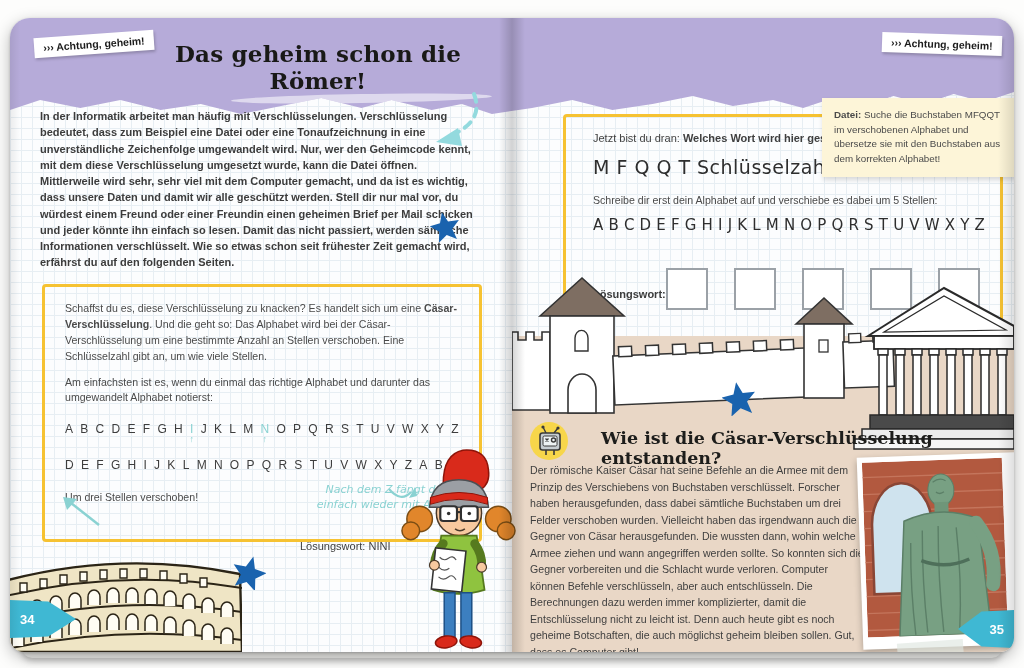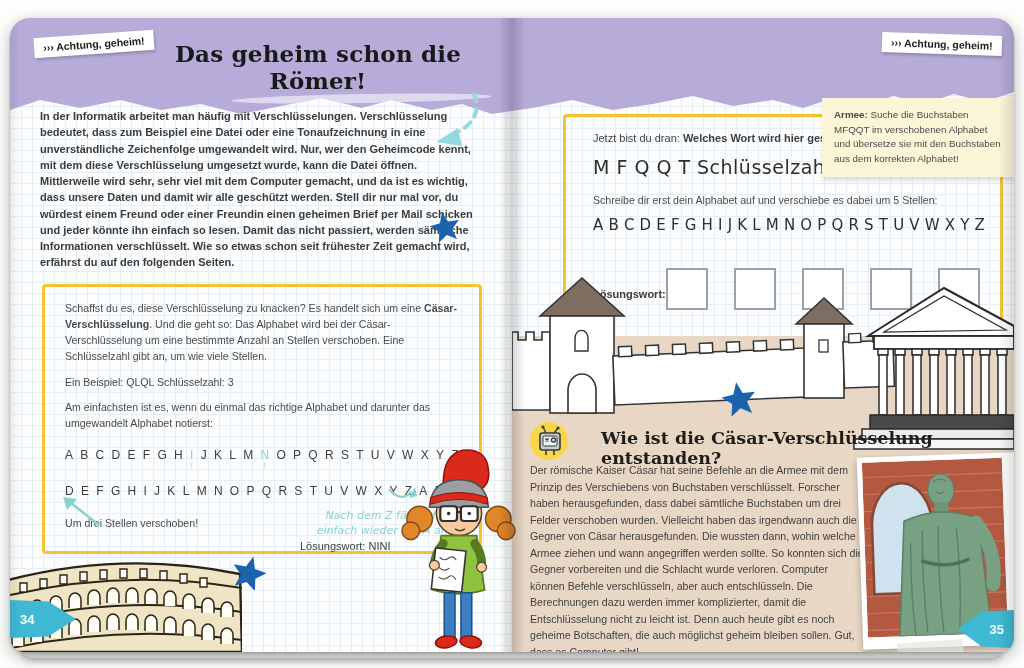--- a/index.html
+++ b/index.html
@@ -17,21 +17,21 @@
     border-radius:50%;transform:rotate(-1deg);}
   .badge{position:absolute;background:#fff;color:#1c1c1c;font-weight:bold;font-size:10.5px;
     padding:4px 9px;box-shadow:1px 2px 3px rgba(0,0,0,.22);z-index:3;white-space:nowrap;}
   .badge-left{left:24px;top:16px;transform:rotate(-4deg);}
   .badge-right{left:872px;top:16px;transform:rotate(2deg);}
   .title{position:absolute;left:128px;top:22px;width:360px;text-align:center;z-index:3;
     font-family:"DejaVu Serif",serif;font-weight:bold;font-size:23px;color:#191917;letter-spacing:.2px;}
   .intro{position:absolute;left:30px;top:90px;width:440px;font-size:11px;font-weight:bold;
     line-height:1.48;color:#3c3c3c;z-index:3;}
   .ybox{position:absolute;border:3px solid var(--yellow,#f6c232);border-radius:4px;z-index:2;}
-  .ybox-left{left:32px;top:266px;width:394px;height:226px;padding:14px 20px 24px;}
+  .ybox-left{left:32px;top:266px;width:394px;height:226px;padding:14px 20px 12px;}
   .boxtext{font-size:10.6px;line-height:1.5;color:#4a4a4a;margin:0 0 10px 0;}
   .alpha-row{display:flex;justify-content:space-between;font-size:12px;color:#3d3d3d;margin-top:16px;}
   .letter{position:relative;}
   .hl{color:var(--teal,#8ad2d2);}
   .hl::after{content:"\2191";position:absolute;top:12px;left:50%;transform:translateX(-50%);
     color:var(--teal,#8ad2d2);font-size:9px;}
   .alpha-row2{margin-top:22px;}
   .box-notes{display:flex;justify-content:space-between;margin-top:11px;align-items:flex-start;gap:40px;}
   .note-shift{font-size:10.6px;color:#4a4a4a;margin-top:8px;}
   .note-wrap{width:150px;text-align:center;font-style:italic;font-size:11px;line-height:1.3;
@@ -107,21 +107,20 @@
     </svg>
 
     <div class="intro">In der Informatik arbeitet man häufig mit Verschlüsselungen. Verschlüsselung bedeutet, dass zum Beispiel eine Datei oder eine Tonaufzeichnung in eine unverständliche Zeichenfolge umgewandelt wird. Nur, wer den Geheimcode kennt, mit dem diese Verschlüsselung umgesetzt wurde, kann die Datei öffnen. Mittlerweile wird sehr, sehr viel mit dem Computer gemacht, und da ist es wichtig, dass unsere Daten und damit wir alle geschützt werden. Stell dir nur mal vor, du würdest einem Freund oder einer Freundin einen geheimen Brief per Mail schicken und jeder könnte ihn einfach so lesen. Damit das nicht passiert, werden sämtliche Informationen verschlüsselt. Wie so etwas schon seit frühester Zeit gemacht wird, erfährst du auf den folgenden Seiten.</div>
 
     <svg class="star star-1" width="30" height="30" viewBox="0 0 24 24">
       <polygon points="12,0 15.3,8.2 24,8.9 17.3,14.7 19.4,23.3 12,18.6 4.6,23.3 6.7,14.7 0,8.9 8.7,8.2" fill="#1a63ae" transform="rotate(-12 12 12)"></polygon>
     </svg>
 
     <div class="ybox ybox-left">
       <p class="boxtext"><span>Schaffst du es, diese Verschlüsselung zu knacken? Es handelt sich um eine </span><b>Cäsar-Verschlüsselung</b><span>. Und die geht so: Das Alphabet wird bei der Cäsar-Verschlüsselung um eine bestimmte Anzahl an Stellen verschoben. Eine Schlüsselzahl gibt an, um wie viele Stellen.</span></p>
-      <p class="boxtext">Ein Beispiel: QLQL Schlüsselzahl: 3</p>
       <p class="boxtext">Am einfachsten ist es, wenn du einmal das richtige Alphabet und darunter das umgewandelt Alphabet notierst:</p>
       <div class="alpha-row">
           <span class="letter">A</span>
           <span class="letter">B</span>
           <span class="letter">C</span>
           <span class="letter">D</span>
           <span class="letter">E</span>
           <span class="letter">F</span>
           <span class="letter">G</span>
           <span class="letter">H</span>
@@ -239,21 +238,21 @@
       <ellipse cx="49" cy="197" rx="11" ry="6" fill="#d92a1b" stroke="#8e1409" stroke-width="1.5" transform="rotate(-8 49 197)"></ellipse>
       <ellipse cx="74" cy="197" rx="11" ry="6" fill="#d92a1b" stroke="#8e1409" stroke-width="1.5" transform="rotate(8 74 197)"></ellipse>
     </svg>
 
     <div class="page-badge pb-34">34</div>
 
     <div class="badge badge-right">››› Achtung, geheim!</div>
 
     <div class="ybox ybox-right"></div>
 
-    <div class="tip-box"><b>Armee:</b><span> Suche die Buchstaben MFQQT im verschobenen Alphabet und übersetze sie mit den Buchstaben aus dem korrekten Alphabet!</span></div>
+    <div class="tip-box"><b>Datei:</b><span> Suche die Buchstaben MFQQT im verschobenen Alphabet und übersetze sie mit den Buchstaben aus dem korrekten Alphabet!</span></div>
 
     <div class="task"><span>Jetzt bist du dran: </span><b>Welches Wort wird hier gesucht?</b></div>
 
     <div class="cipher">M F Q Q T Schlüsselzahl: 5.</div>
     <div class="instruction">Schreibe dir erst dein Alphabet auf und verschiebe es dabei um 5 Stellen:</div>
 
     <div class="alpha-right">
         <span class="letter">A</span>
         <span class="letter">B</span>
         <span class="letter">C</span>

